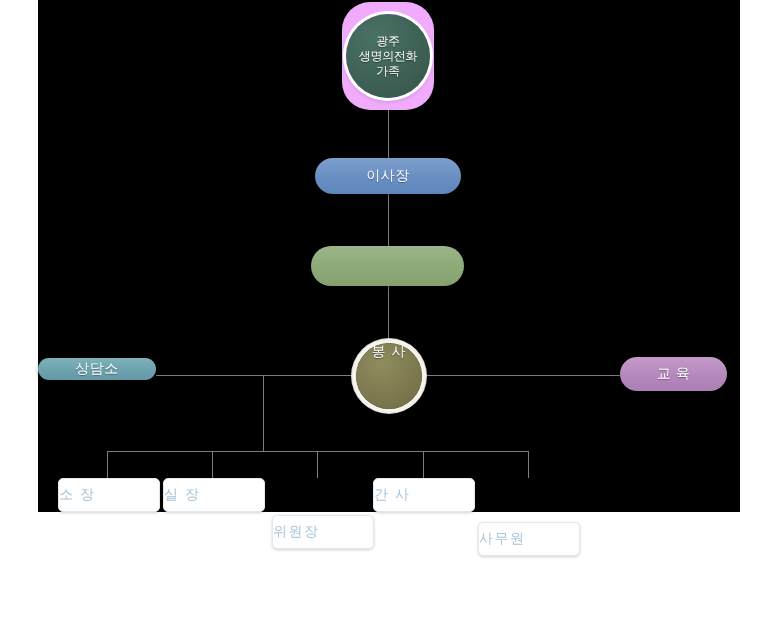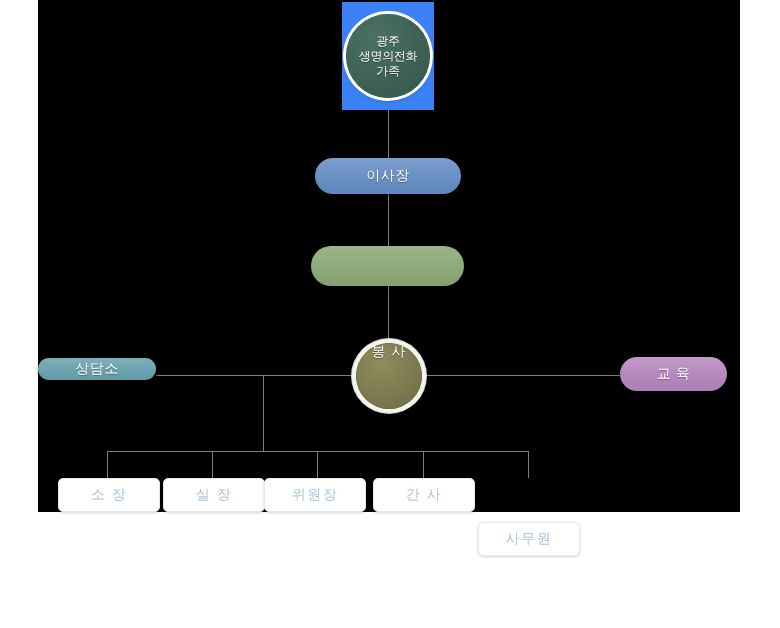--- a/index.html
+++ b/index.html
@@ -40,24 +40,25 @@
   .line.v { width: 1px; }
   .line.h { height: 1px; }
 
   
   .root-node {
     position: absolute;
     left: 342px;
     top: 2px;
     width: 92px;
     height: 108px;
-    background: #3b82f6;
-    display: flex;
-    align-items: center;
-    justify-content: center;
+    background: #f0abfc;
+    display: flex;
+    align-items: center;
+    justify-content: center;
+    border-radius: 28px;
   }
   .root-circle {
     width: 84px;
     height: 84px;
     border-radius: 50%;
     background: radial-gradient(circle at 35% 28%, #4a7165 0%, #3e6156 55%, #355349 100%);
     box-shadow: 0 0 0 3px #ffffff, 0 2px 5px rgba(0,0,0,0.35);
     display: flex;
     flex-direction: column;
     align-items: center;
@@ -146,21 +147,20 @@
   .leaf {
     position: absolute;
     top: 478px;
     width: 100px;
     height: 32px;
     background: #ffffff;
     border: 1px solid #e2e8ee;
     border-radius: 5px;
     display: flex;
     align-items: center;
-    justify-content: center;
     color: #a9c4d8;
     font-size: 14px;
     letter-spacing: 1.5px;
     box-shadow: 0 1px 3px rgba(0,0,0,0.18);
   }
 </style>
 </head>
 <body>
 
 <div id="chart-canvas">
@@ -215,21 +215,21 @@
   <div class="pill pill-education">
     <span>교 육</span>
   </div>
 
   <div class="leaf" style="left:58px;">
     <span>소 장</span>
   </div>
   <div class="leaf" style="left:163px;">
     <span>실 장</span>
   </div>
-  <div class="leaf" style="left:264px;">
+  <div class="leaf" style="left:272px;margin-top:37px;">
     <span>위원장</span>
   </div>
   <div class="leaf" style="left:373px;">
     <span>간 사</span>
   </div>
   <div class="leaf" style="left:478px;margin-top:44px;">
     <span>사무원</span>
   </div>
 
 </div>

